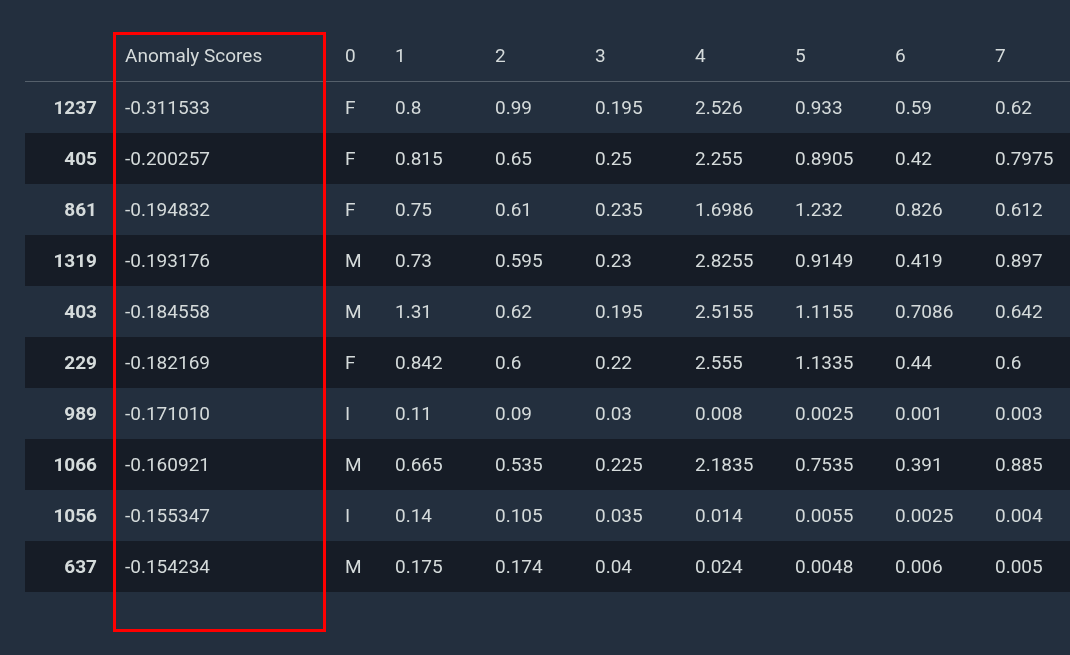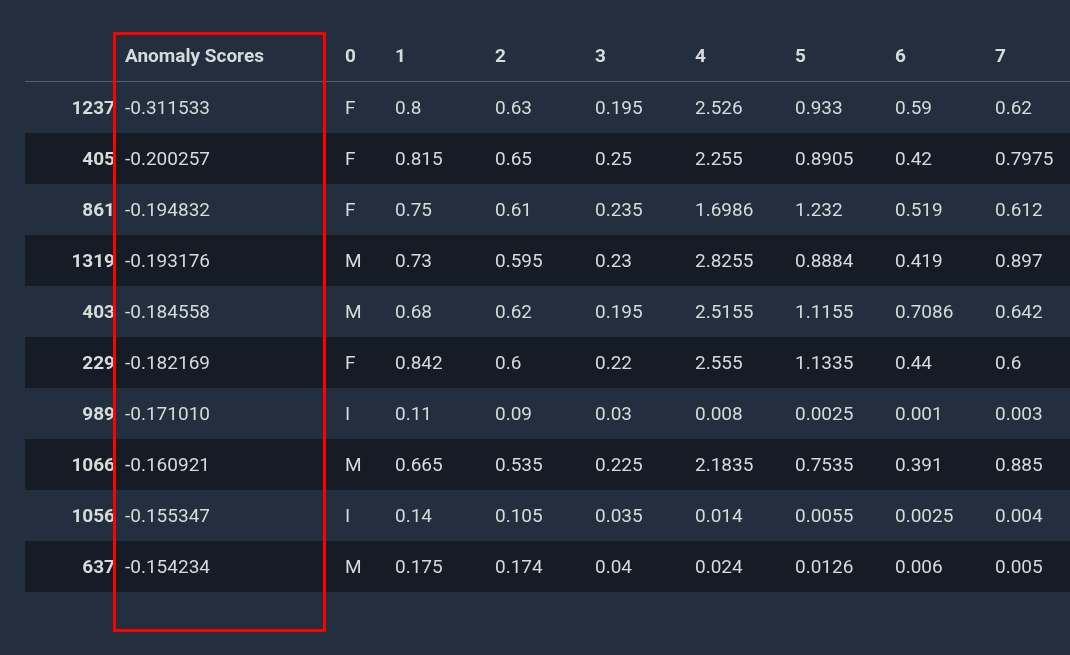--- a/index.html
+++ b/index.html
@@ -26,32 +26,32 @@
       table-layout: fixed;
     }
     th, td {
       text-align: left;
       padding: 14px 10px;
       font-size: 19px;
       white-space: nowrap;
       overflow: hidden;
     }
     th {
-      font-weight: 700;
+      font-weight: 400;
       color: #d5dbdb;
       border-bottom: 1px solid #55606b;
     }
     td {
       color: #d5dbdb;
       font-weight: 400;
     }
     .idx {
       font-weight: 700;
       text-align: right;
-      padding-right: 0;
+      padding-right: 18px;
     }
     .col-idx { width: 90px; }
     .col-anom { width: 220px; }
     .col-0 { width: 50px; }
     .col-n { width: 100px; }
 
     tbody tr:nth-child(even) td {
       background: #161c26;
     }
     tbody tr:nth-child(odd) td {
@@ -94,21 +94,21 @@
         <th>6</th>
         <th>7</th>
       </tr>
     </thead>
     <tbody>
       <tr>
         <td class="idx">1237</td>
         <td>-0.311533</td>
         <td>F</td>
         <td>0.8</td>
-        <td>0.63</td>
+        <td>0.99</td>
         <td>0.195</td>
         <td>2.526</td>
         <td>0.933</td>
         <td>0.59</td>
         <td>0.62</td>
       </tr>
       <tr>
         <td class="idx">405</td>
         <td>-0.200257</td>
         <td>F</td>
@@ -122,40 +122,40 @@
       </tr>
       <tr>
         <td class="idx">861</td>
         <td>-0.194832</td>
         <td>F</td>
         <td>0.75</td>
         <td>0.61</td>
         <td>0.235</td>
         <td>1.6986</td>
         <td>1.232</td>
-        <td>0.519</td>
+        <td>0.826</td>
         <td>0.612</td>
       </tr>
       <tr>
         <td class="idx">1319</td>
         <td>-0.193176</td>
         <td>M</td>
         <td>0.73</td>
         <td>0.595</td>
         <td>0.23</td>
         <td>2.8255</td>
-        <td>0.8884</td>
+        <td>0.9149</td>
         <td>0.419</td>
         <td>0.897</td>
       </tr>
       <tr>
         <td class="idx">403</td>
         <td>-0.184558</td>
         <td>M</td>
-        <td>0.68</td>
+        <td>1.31</td>
         <td>0.62</td>
         <td>0.195</td>
         <td>2.5155</td>
         <td>1.1155</td>
         <td>0.7086</td>
         <td>0.642</td>
       </tr>
       <tr>
         <td class="idx">229</td>
         <td>-0.182169</td>
@@ -205,21 +205,21 @@
         <td>0.004</td>
       </tr>
       <tr>
         <td class="idx">637</td>
         <td>-0.154234</td>
         <td>M</td>
         <td>0.175</td>
         <td>0.174</td>
         <td>0.04</td>
         <td>0.024</td>
-        <td>0.0126</td>
+        <td>0.0048</td>
         <td>0.006</td>
         <td>0.005</td>
       </tr>
     </tbody>
   </table>
 </div>
 
 <div class="highlight-box" style="left:113px; top:32px; width:213px; height:600px;"></div>
 
 </body></html>

